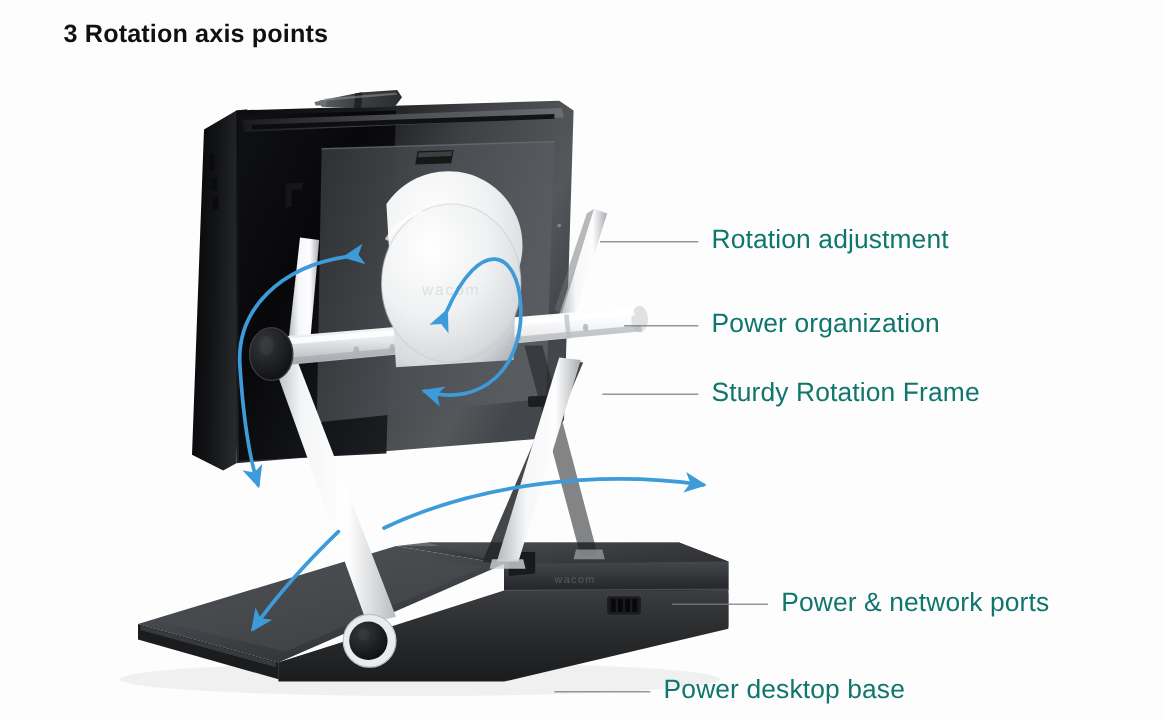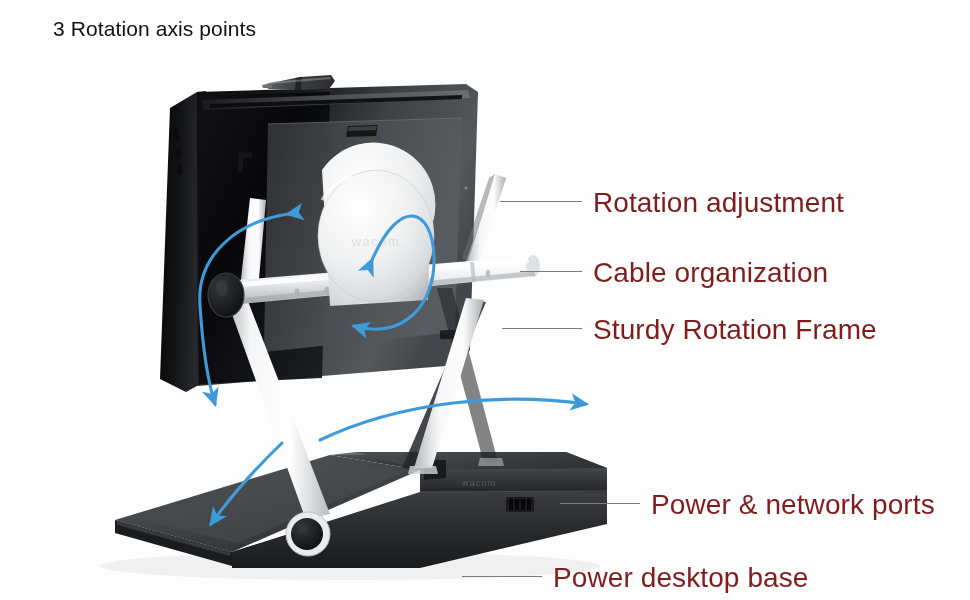--- a/index.html
+++ b/index.html
@@ -9,29 +9,29 @@
     font-family:"Liberation Sans", sans-serif;
     overflow:hidden;
     position:relative;
     -webkit-font-smoothing:antialiased;
   }
   #stage { position:absolute; inset:0; }
 
   
   .title {
     position:absolute; left:53px; top:17px;
-    font-size:21px; font-weight:normal; color:#111111;
+    font-size:21px; font-weight:bold; color:#111111;
     letter-spacing:0.1px; white-space:nowrap;
   }
 
   
   .callout { position:absolute; white-space:nowrap; }
   .callout .ctext {
     position:absolute; left:0; top:0;
-    font-size:28px; color:#7f1d1d; font-weight:400;
+    font-size:22px; color:#0f766e; font-weight:400;
     letter-spacing:0.1px; line-height:1;
   }
   .leader {
     position:absolute; height:1px; background:#7d7d7d;
   }
 
   
   svg.scene { position:absolute; left:0; top:0; }
 </style>
 </head>
@@ -280,21 +280,21 @@
   <div>
     <div class="leader" style="left:500px; top:201px; width:82px;"></div>
     <div class="callout" style="left:593px; top:189px;">
       <div class="ctext">Rotation adjustment</div>
     </div>
   </div>
 
   <div>
     <div class="leader" style="left:520px; top:271px; width:62px;"></div>
     <div class="callout" style="left:593px; top:259px;">
-      <div class="ctext">Cable organization</div>
+      <div class="ctext">Power organization</div>
     </div>
   </div>
 
   <div>
     <div class="leader" style="left:502px; top:328px; width:80px;"></div>
     <div class="callout" style="left:593px; top:316px;">
       <div class="ctext">Sturdy Rotation Frame</div>
     </div>
   </div>
 

